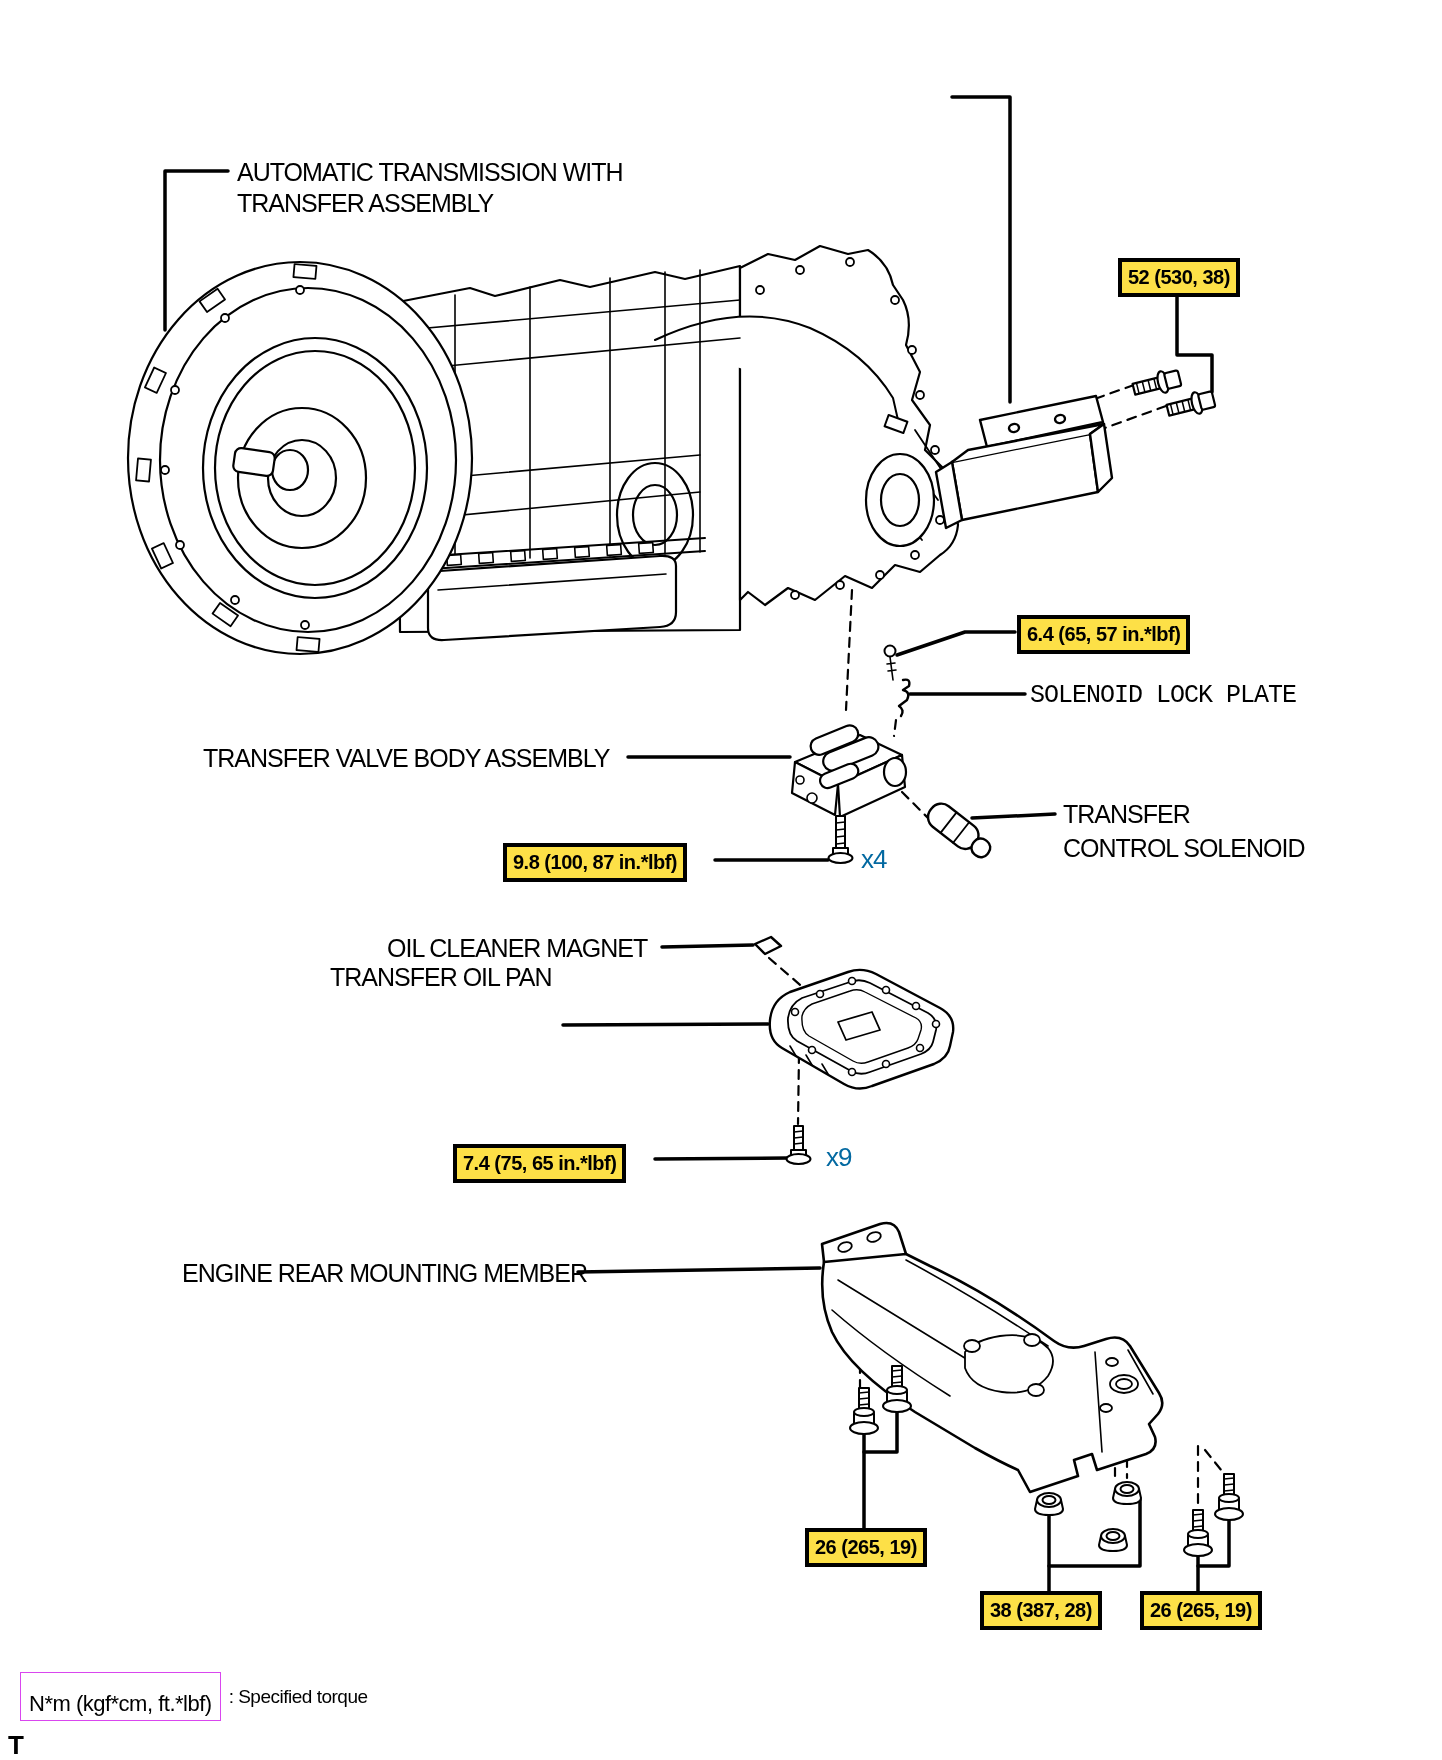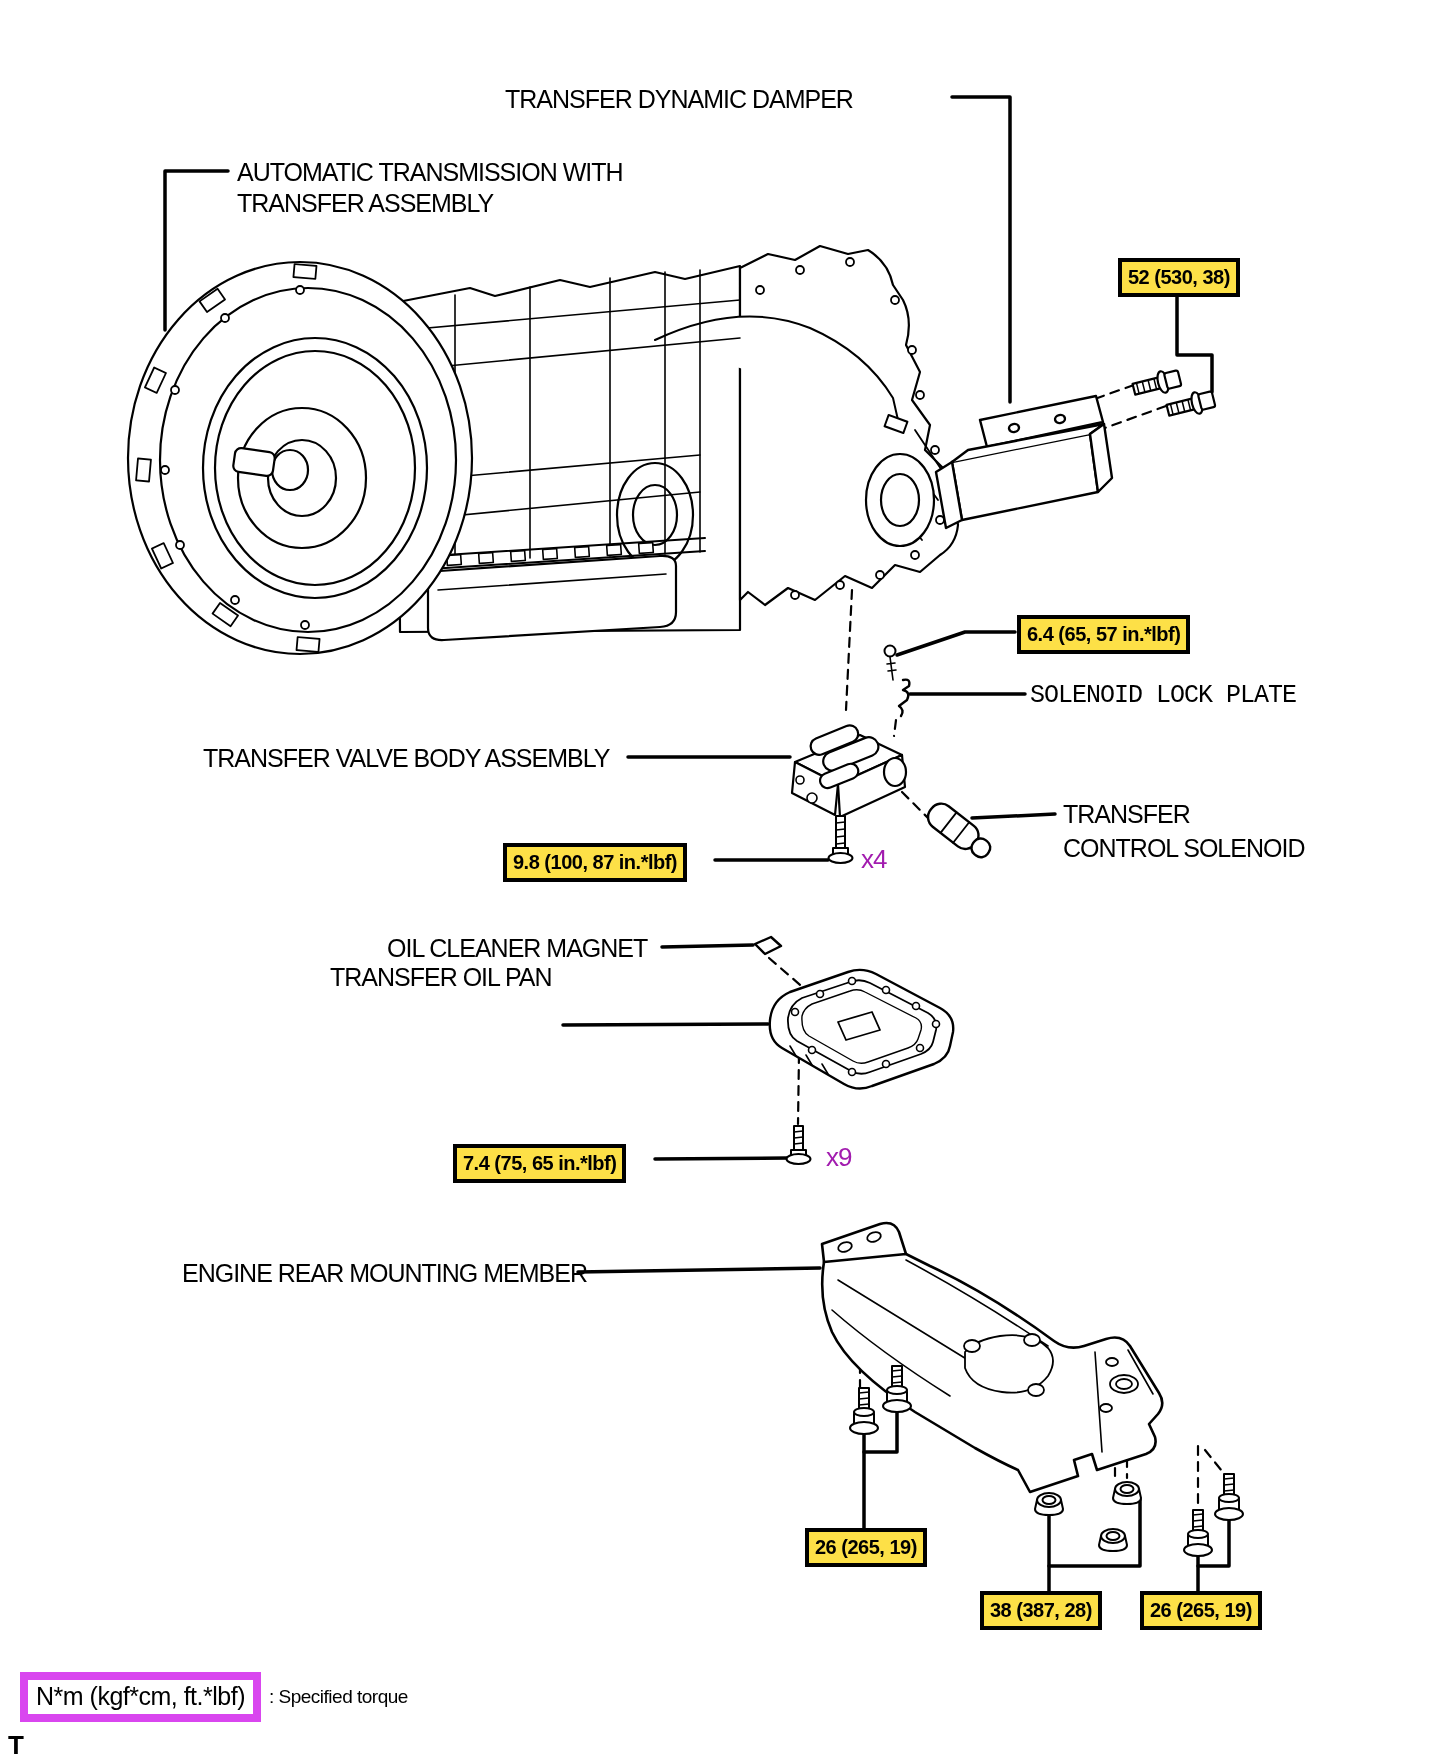--- a/index.html
+++ b/index.html
@@ -1,24 +1,24 @@
 <!DOCTYPE html>
 <html><head>
 <meta charset="utf-8">
 <style>
   html,body{margin:0;padding:0;background:#fff;}
   #page{position:relative;width:1442px;height:1760px;background:#ffffff;overflow:hidden;
         font-family:"Liberation Sans", sans-serif;color:#000;}
   #art{position:absolute;left:0;top:0;width:1442px;height:1760px;}
   .lbl{position:absolute;font-size:25px;letter-spacing:-1px;line-height:31px;white-space:nowrap;color:#000;}
-  .qty{position:absolute;font-size:26px;letter-spacing:-1px;white-space:nowrap;color:#a21caf;}
+  .qty{position:absolute;font-size:26px;letter-spacing:-1px;white-space:nowrap;color:#0369a1;}
   .tbox{position:absolute;border:4px solid #000;background:#fde047;padding:1px 6px 2px;
         font-size:20px;font-weight:bold;letter-spacing:-0.5px;white-space:nowrap;line-height:28px;}
   .legend{position:absolute;left:20px;top:1672px;display:flex;align-items:center;}
-  .legend .ubox{border:8px solid #d946ef;background:#fff;padding:2px 8px 3px;font-size:25px;letter-spacing:-0.5px;white-space:nowrap;}
+  .legend .ubox{border:1px solid #d946ef;background:#fff;padding:18px 8px 3px;font-size:22px;letter-spacing:-0.5px;white-space:nowrap;}
   .legend .desc{font-size:19px;margin-left:8px;letter-spacing:-0.5px;white-space:nowrap;}
   .tchar{position:absolute;left:8px;top:1730px;font-size:26px;font-weight:bold;}
 </style>
 </head>
 <body>
 
 <div id="page">
 
 <svg id="art" viewBox="0 0 1442 1760" fill="none" stroke="#000" stroke-linecap="round" stroke-linejoin="round">
 
@@ -283,21 +283,20 @@
   </defs>
   <use href="#stud-bolt" x="0" y="0" transform="translate(864,1430)"></use>
   <use href="#stud-bolt" x="0" y="0" transform="translate(897,1408)"></use>
   <use href="#flange-nut" x="0" y="0" transform="translate(1049,1500)"></use>
   <use href="#flange-nut" x="0" y="0" transform="translate(1127,1489)"></use>
   <use href="#flange-nut" x="0" y="0" transform="translate(1113,1536)"></use>
   <use href="#stud-bolt" x="0" y="0" transform="translate(1198,1552)"></use>
   <use href="#stud-bolt" x="0" y="0" transform="translate(1229,1516)"></use>
 </svg>
 
-  <div class="lbl" style="left:505px;top:84px;">TRANSFER DYNAMIC DAMPER</div>
   <div class="lbl" style="left:237px;top:157px;">AUTOMATIC TRANSMISSION WITH</div>
   <div class="lbl" style="left:237px;top:188px;">TRANSFER ASSEMBLY</div>
   <div class="lbl" style="left:1030px;top:680px;font-family:Liberation Mono, monospace;">SOLENOID LOCK PLATE</div>
   <div class="lbl" style="left:203px;top:743px;">TRANSFER VALVE BODY ASSEMBLY</div>
   <div class="lbl" style="left:1063px;top:799px;">TRANSFER</div>
   <div class="lbl" style="left:1063px;top:833px;">CONTROL SOLENOID</div>
   <div class="lbl" style="left:387px;top:933px;">OIL CLEANER MAGNET</div>
   <div class="lbl" style="left:330px;top:962px;">TRANSFER OIL PAN</div>
   <div class="lbl" style="left:182px;top:1258px;">ENGINE REAR MOUNTING MEMBER</div>
 

